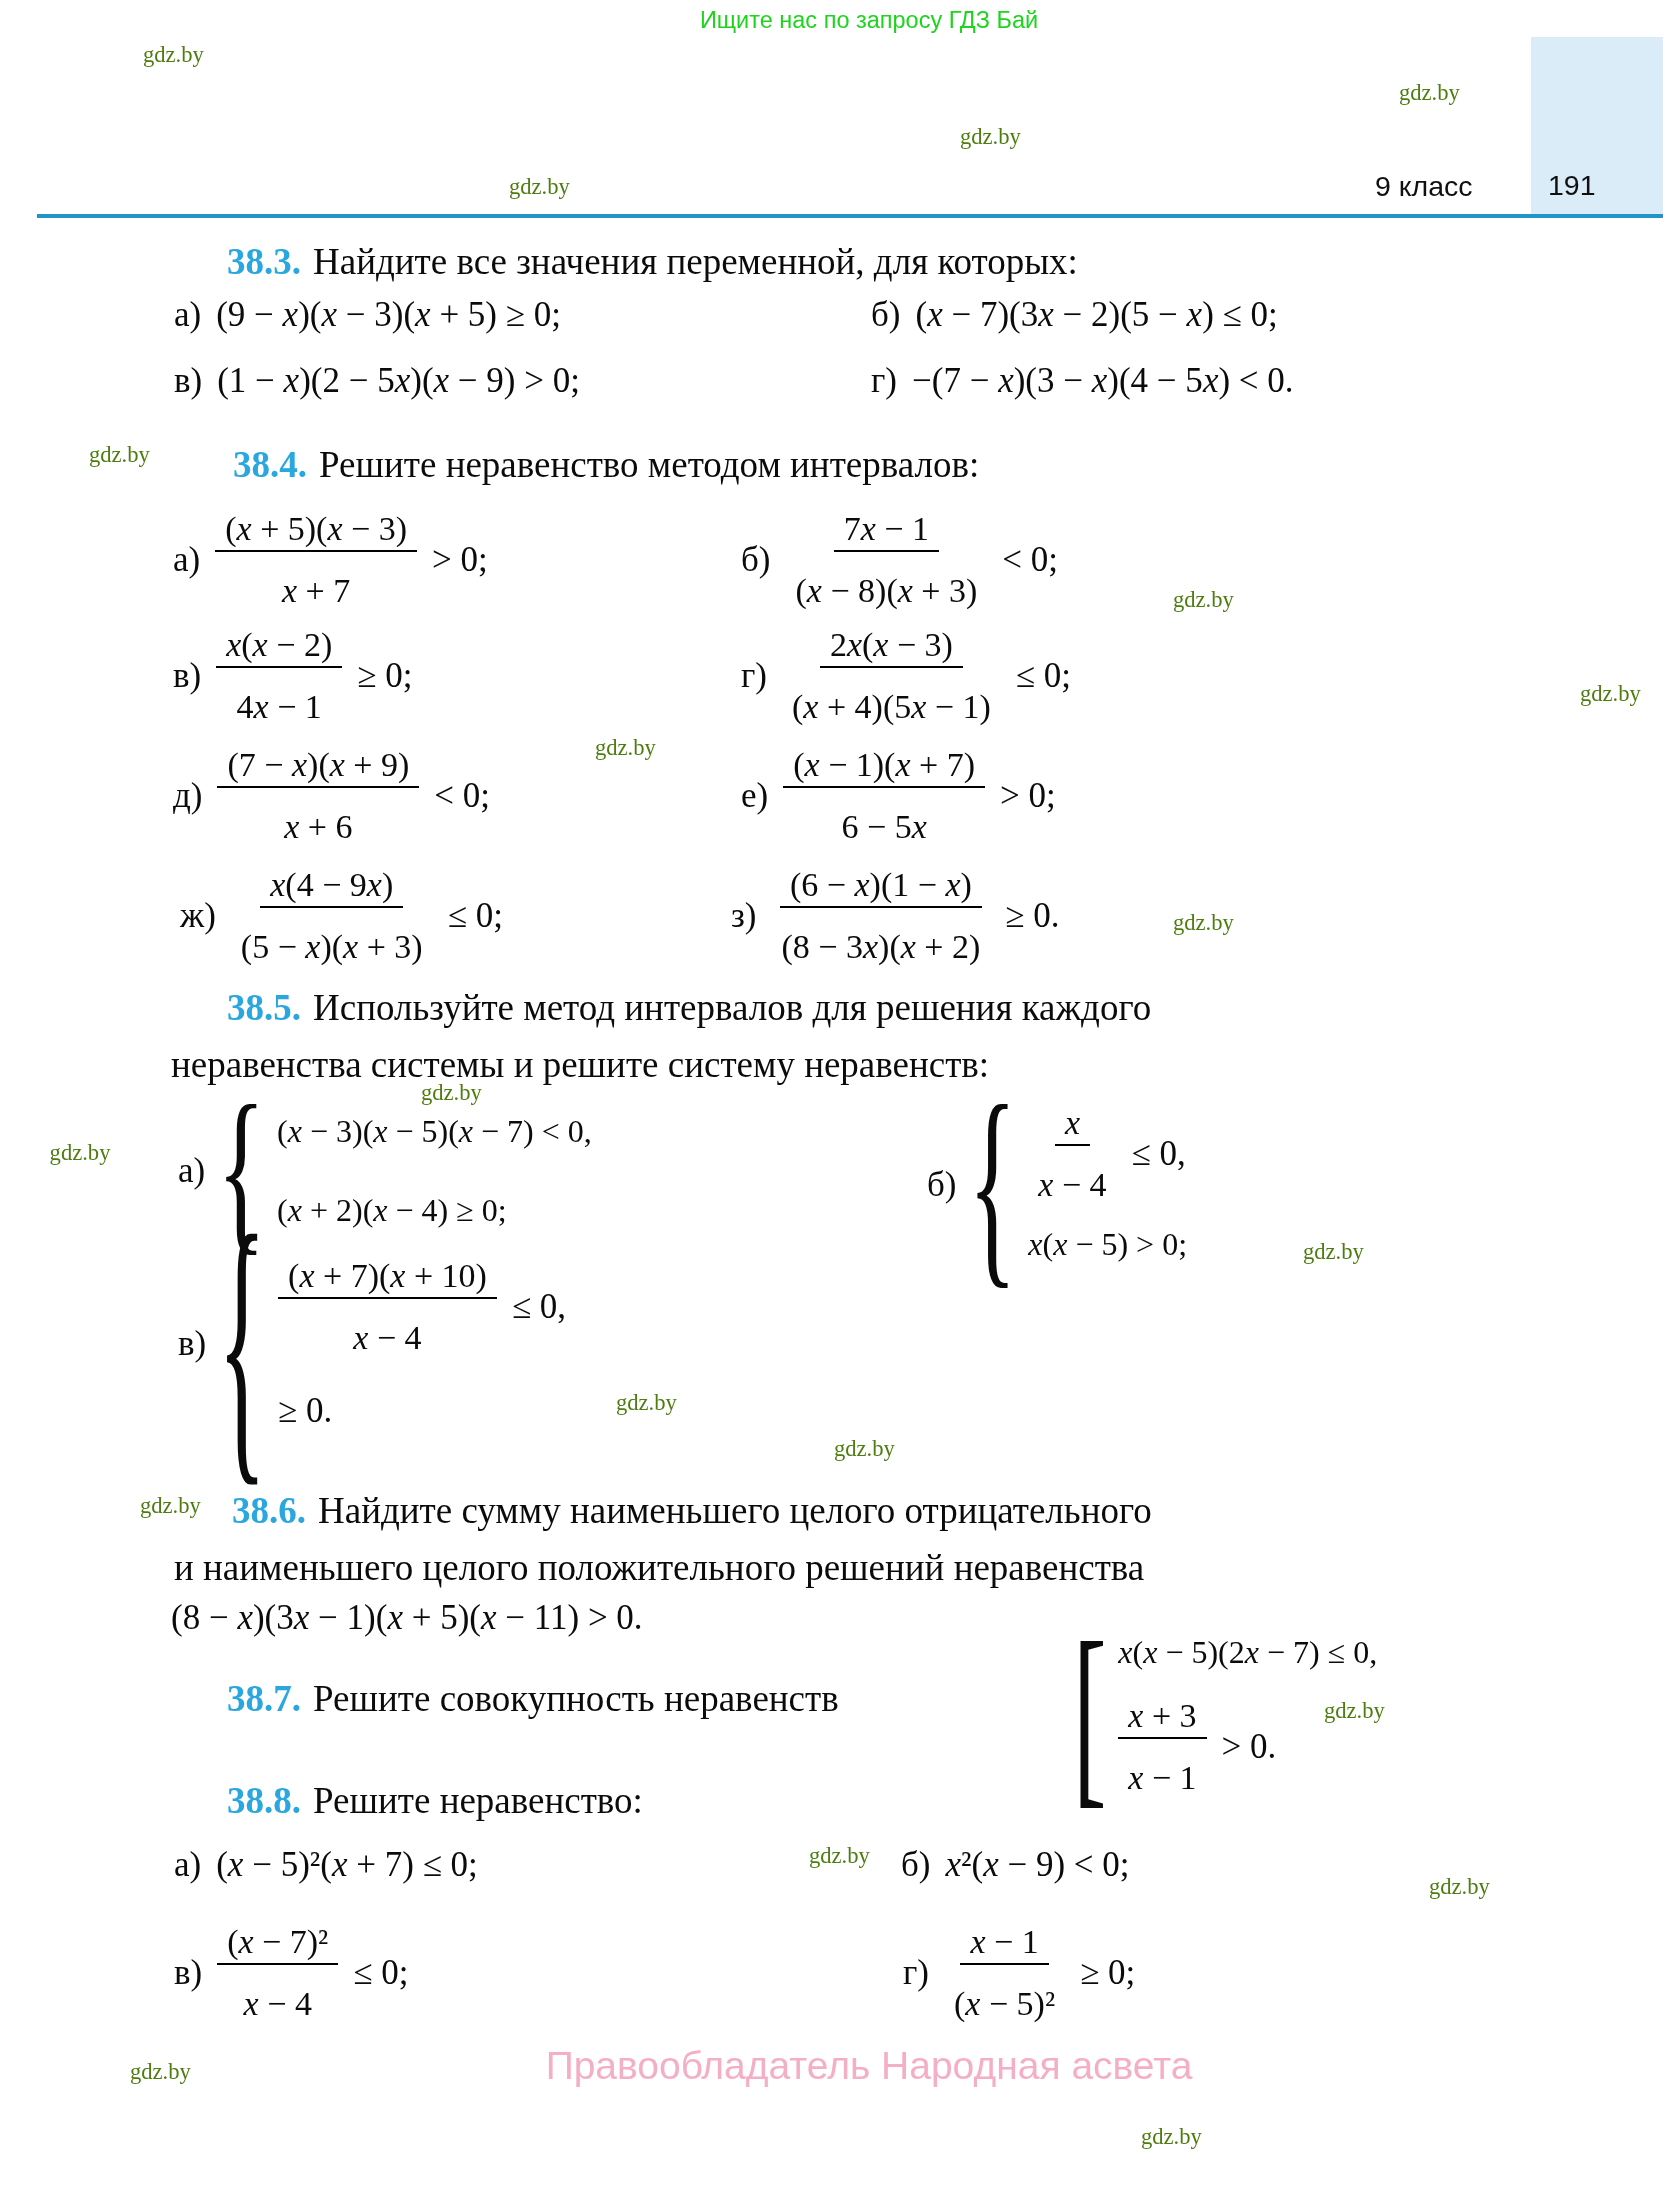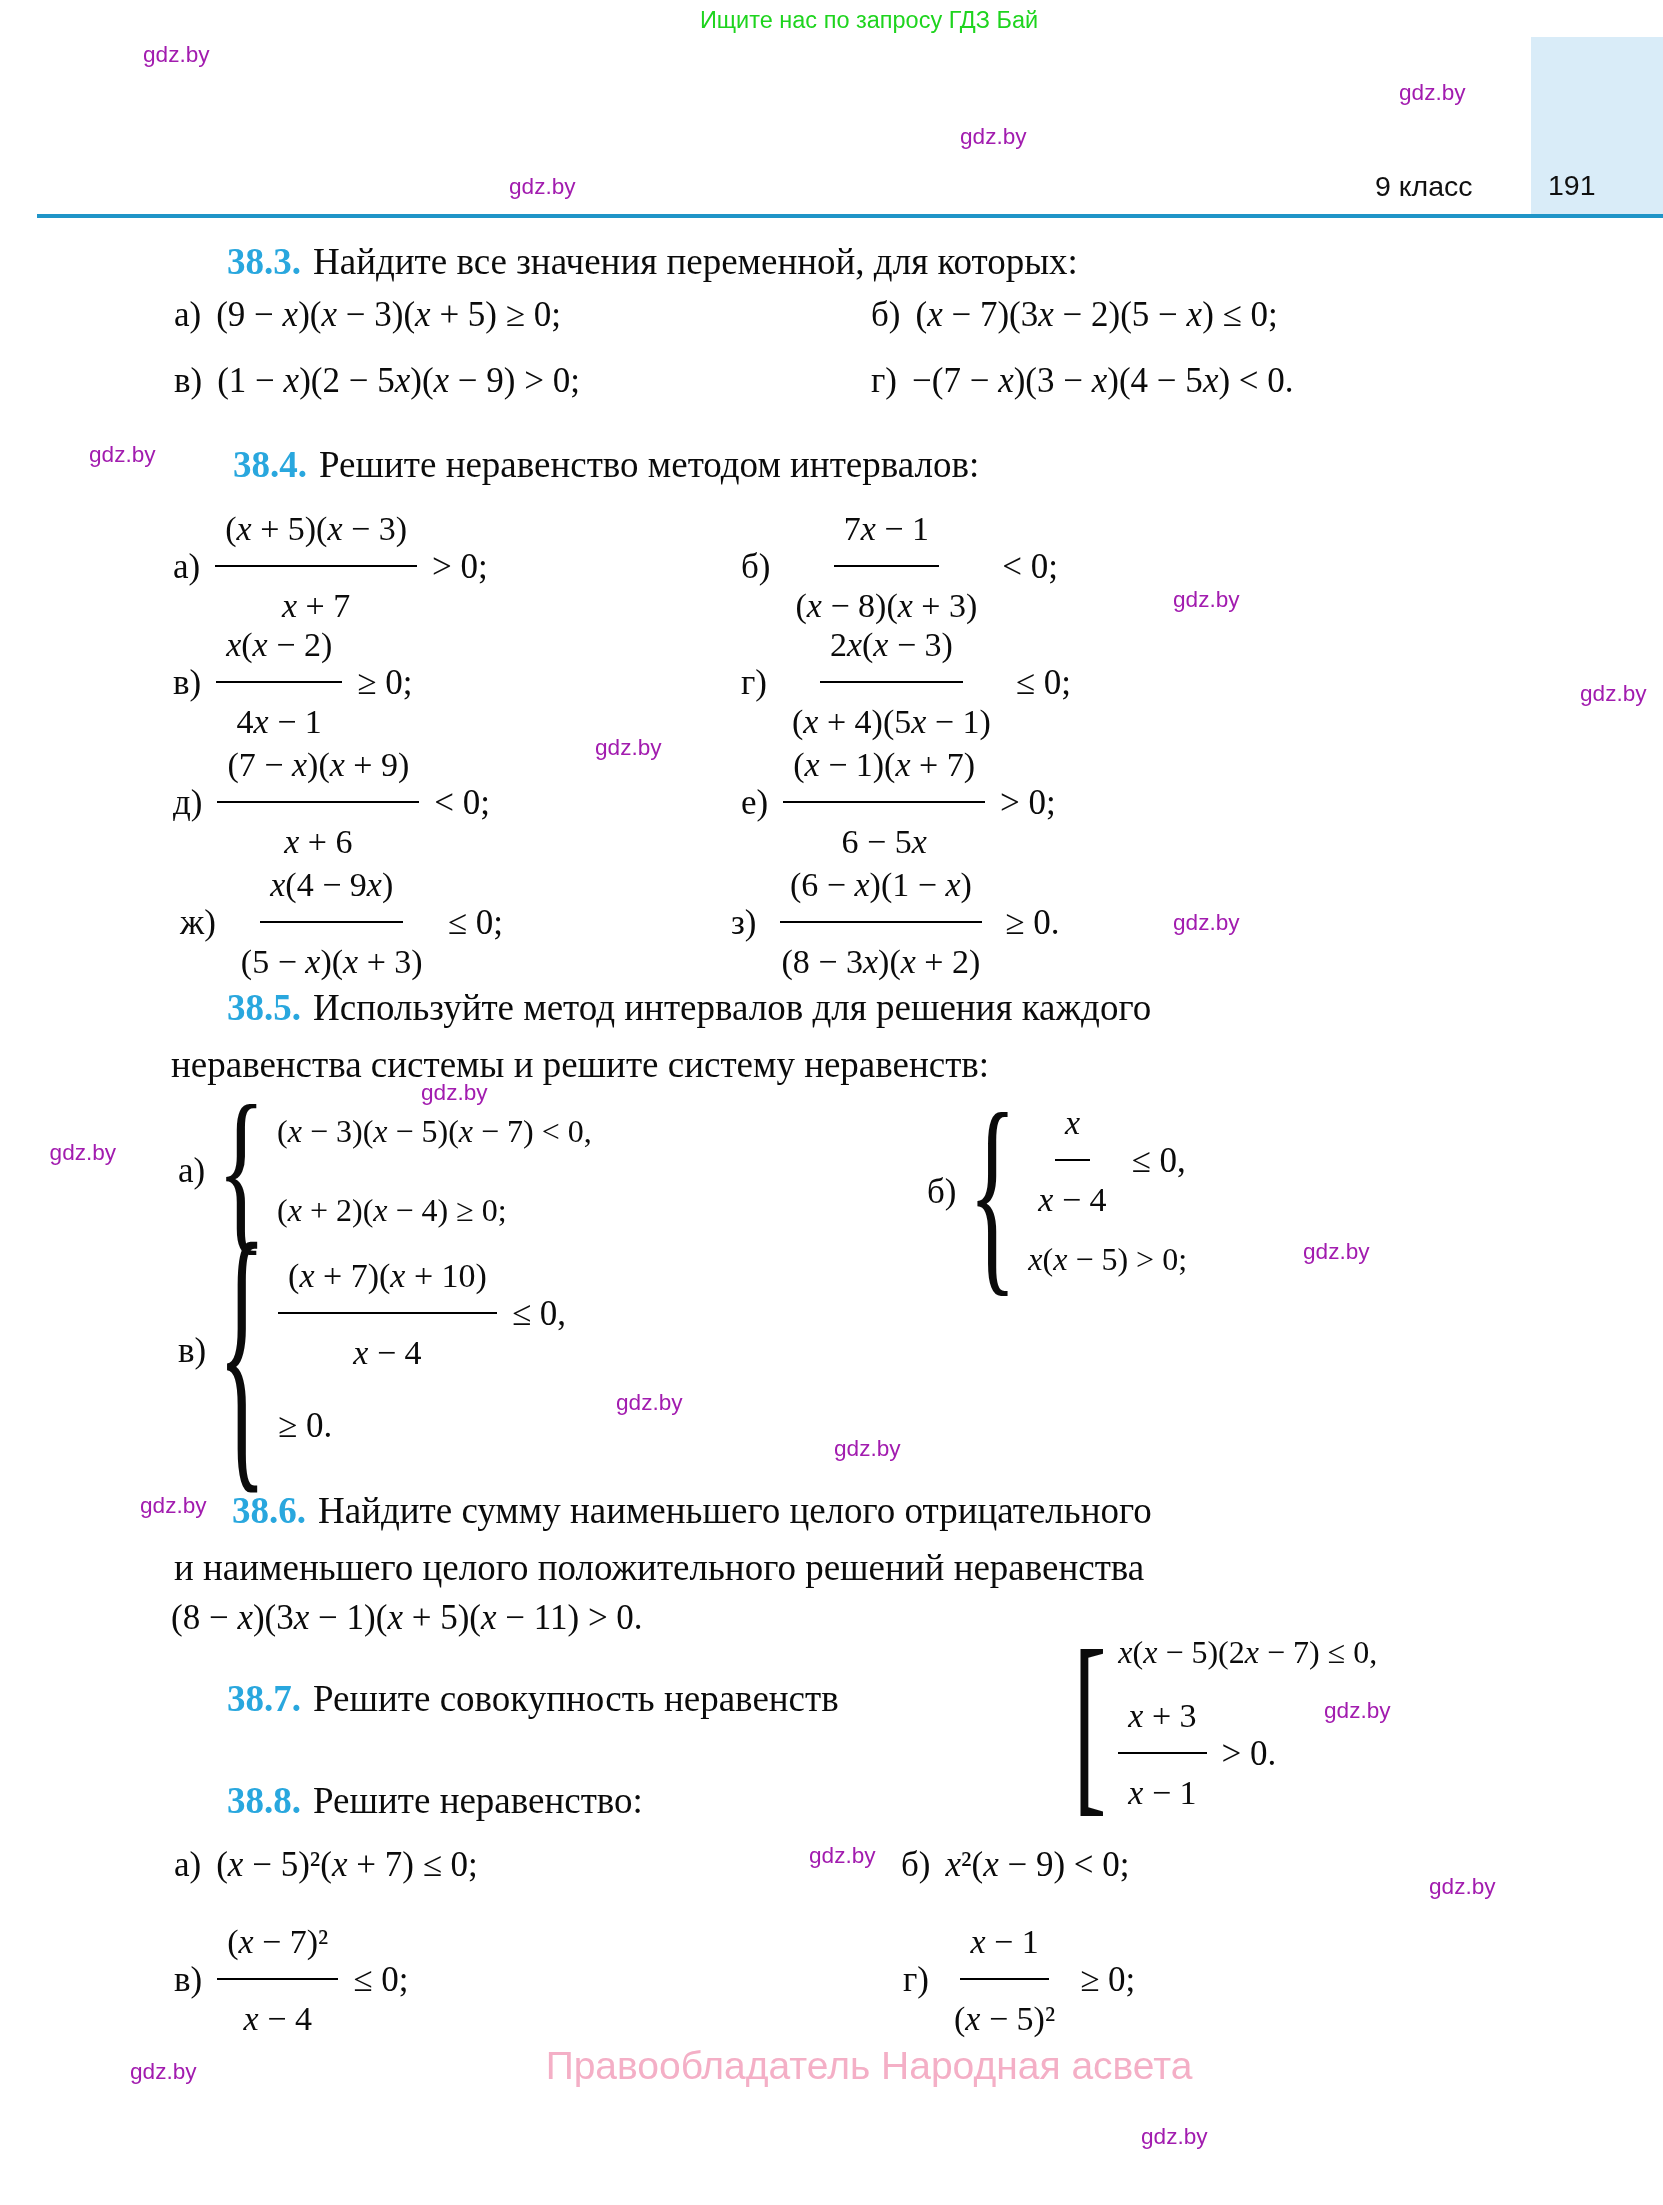--- a/index.html
+++ b/index.html
@@ -1,37 +1,37 @@
 <!DOCTYPE html>
 <html style="font-size:13.4px"><head>
 <meta charset="utf-8">
 <style>
   html,body{margin:0;padding:0;background:#ffffff;}
   .page{position:relative;width:1664px;height:2205px;background:#ffffff;
         font-family:"Liberation Serif",serif;color:#0b0b0b;overflow:hidden;margin-left:37px;}
   .promo{position:absolute;top:6.7px;left:0;right:0;text-align:center;
          font-family:"Liberation Sans",sans-serif;font-size:23.5px;color:#1ed41e;}
-  .wm{position:absolute;font-family:Liberation Sans, sans-serif;font-size:22.6px;
-      color:#a21caf;white-space:nowrap;}
+  .wm{position:absolute;font-family:Liberation Serif, serif;font-size:22.6px;
+      color:#4d7c0f;white-space:nowrap;}
   .bluebox{position:absolute;left:1494px;top:37px;width:169px;height:178px;background:#d9ecf8;}
   .grade{position:absolute;left:1338px;top:170px;font-family:"Liberation Sans",sans-serif;
          font-size:28.5px;color:#101010;}
   .pagenum{position:absolute;left:1511px;top:169px;font-family:"Liberation Sans",sans-serif;
            font-size:28.5px;color:#101010;}
   .rule{position:absolute;left:0;top:214px;width:100%;height:4.2px;background:#2095c8;}
   .heading{position:absolute;display:flex;gap:12px;align-items:baseline;font-size:37px;white-space:nowrap;}
   .pnum{color:#29a7de;font-weight:bold;}
   .cont{position:absolute;font-size:37px;white-space:nowrap;}
   .item{position:absolute;display:flex;gap:15px;align-items:baseline;font-size:35px;white-space:nowrap;}
   .ilabel{font-size:35px;flex:none;}
   .math{white-space:nowrap;}
   .fitem{position:absolute;display:flex;align-items:center;gap:15px;font-size:35px;white-space:nowrap;}
   .fitem2{display:flex;align-items:center;gap:15px;font-size:35px;white-space:nowrap;}
   .frac{display:inline-flex;flex-direction:column;align-items:center;}
-  .num{padding:0 10px 17px;border-bottom:2.5px solid #000;font-size:34px;line-height:39px;text-align:left;}
+  .num{padding:0 10px 2px;border-bottom:2.5px solid #000;font-size:34px;line-height:39px;text-align:left;}
   .den{padding:19px 10px 0;font-size:34px;line-height:39px;text-align:center;}
   .system{position:absolute;display:flex;align-items:center;gap:11.7px;font-size:35px;}
   .syscol{display:flex;flex-direction:column;justify-content:center;}
   .sysrow{font-size:32px;line-height:44px;white-space:nowrap;}
   .brace{font-size:101px;line-height:101px;font-weight:400;display:block;transform-origin:center;}
   .b18{transform:scaleY(1.8);} .b22{transform:scaleY(2.2);} .b30{transform:scaleY(3.0);} .b20{transform:scaleY(2.0);}
   .pink{position:absolute;top:2044px;left:0;right:0;text-align:center;
         font-family:"Liberation Sans",sans-serif;font-size:39px;color:#f4afc6;}
   .links{position:absolute;top:2168px;left:0;right:0;text-align:center;
          font-family:"Liberation Sans",sans-serif;font-size:25px;color:#1d4fd8;}

